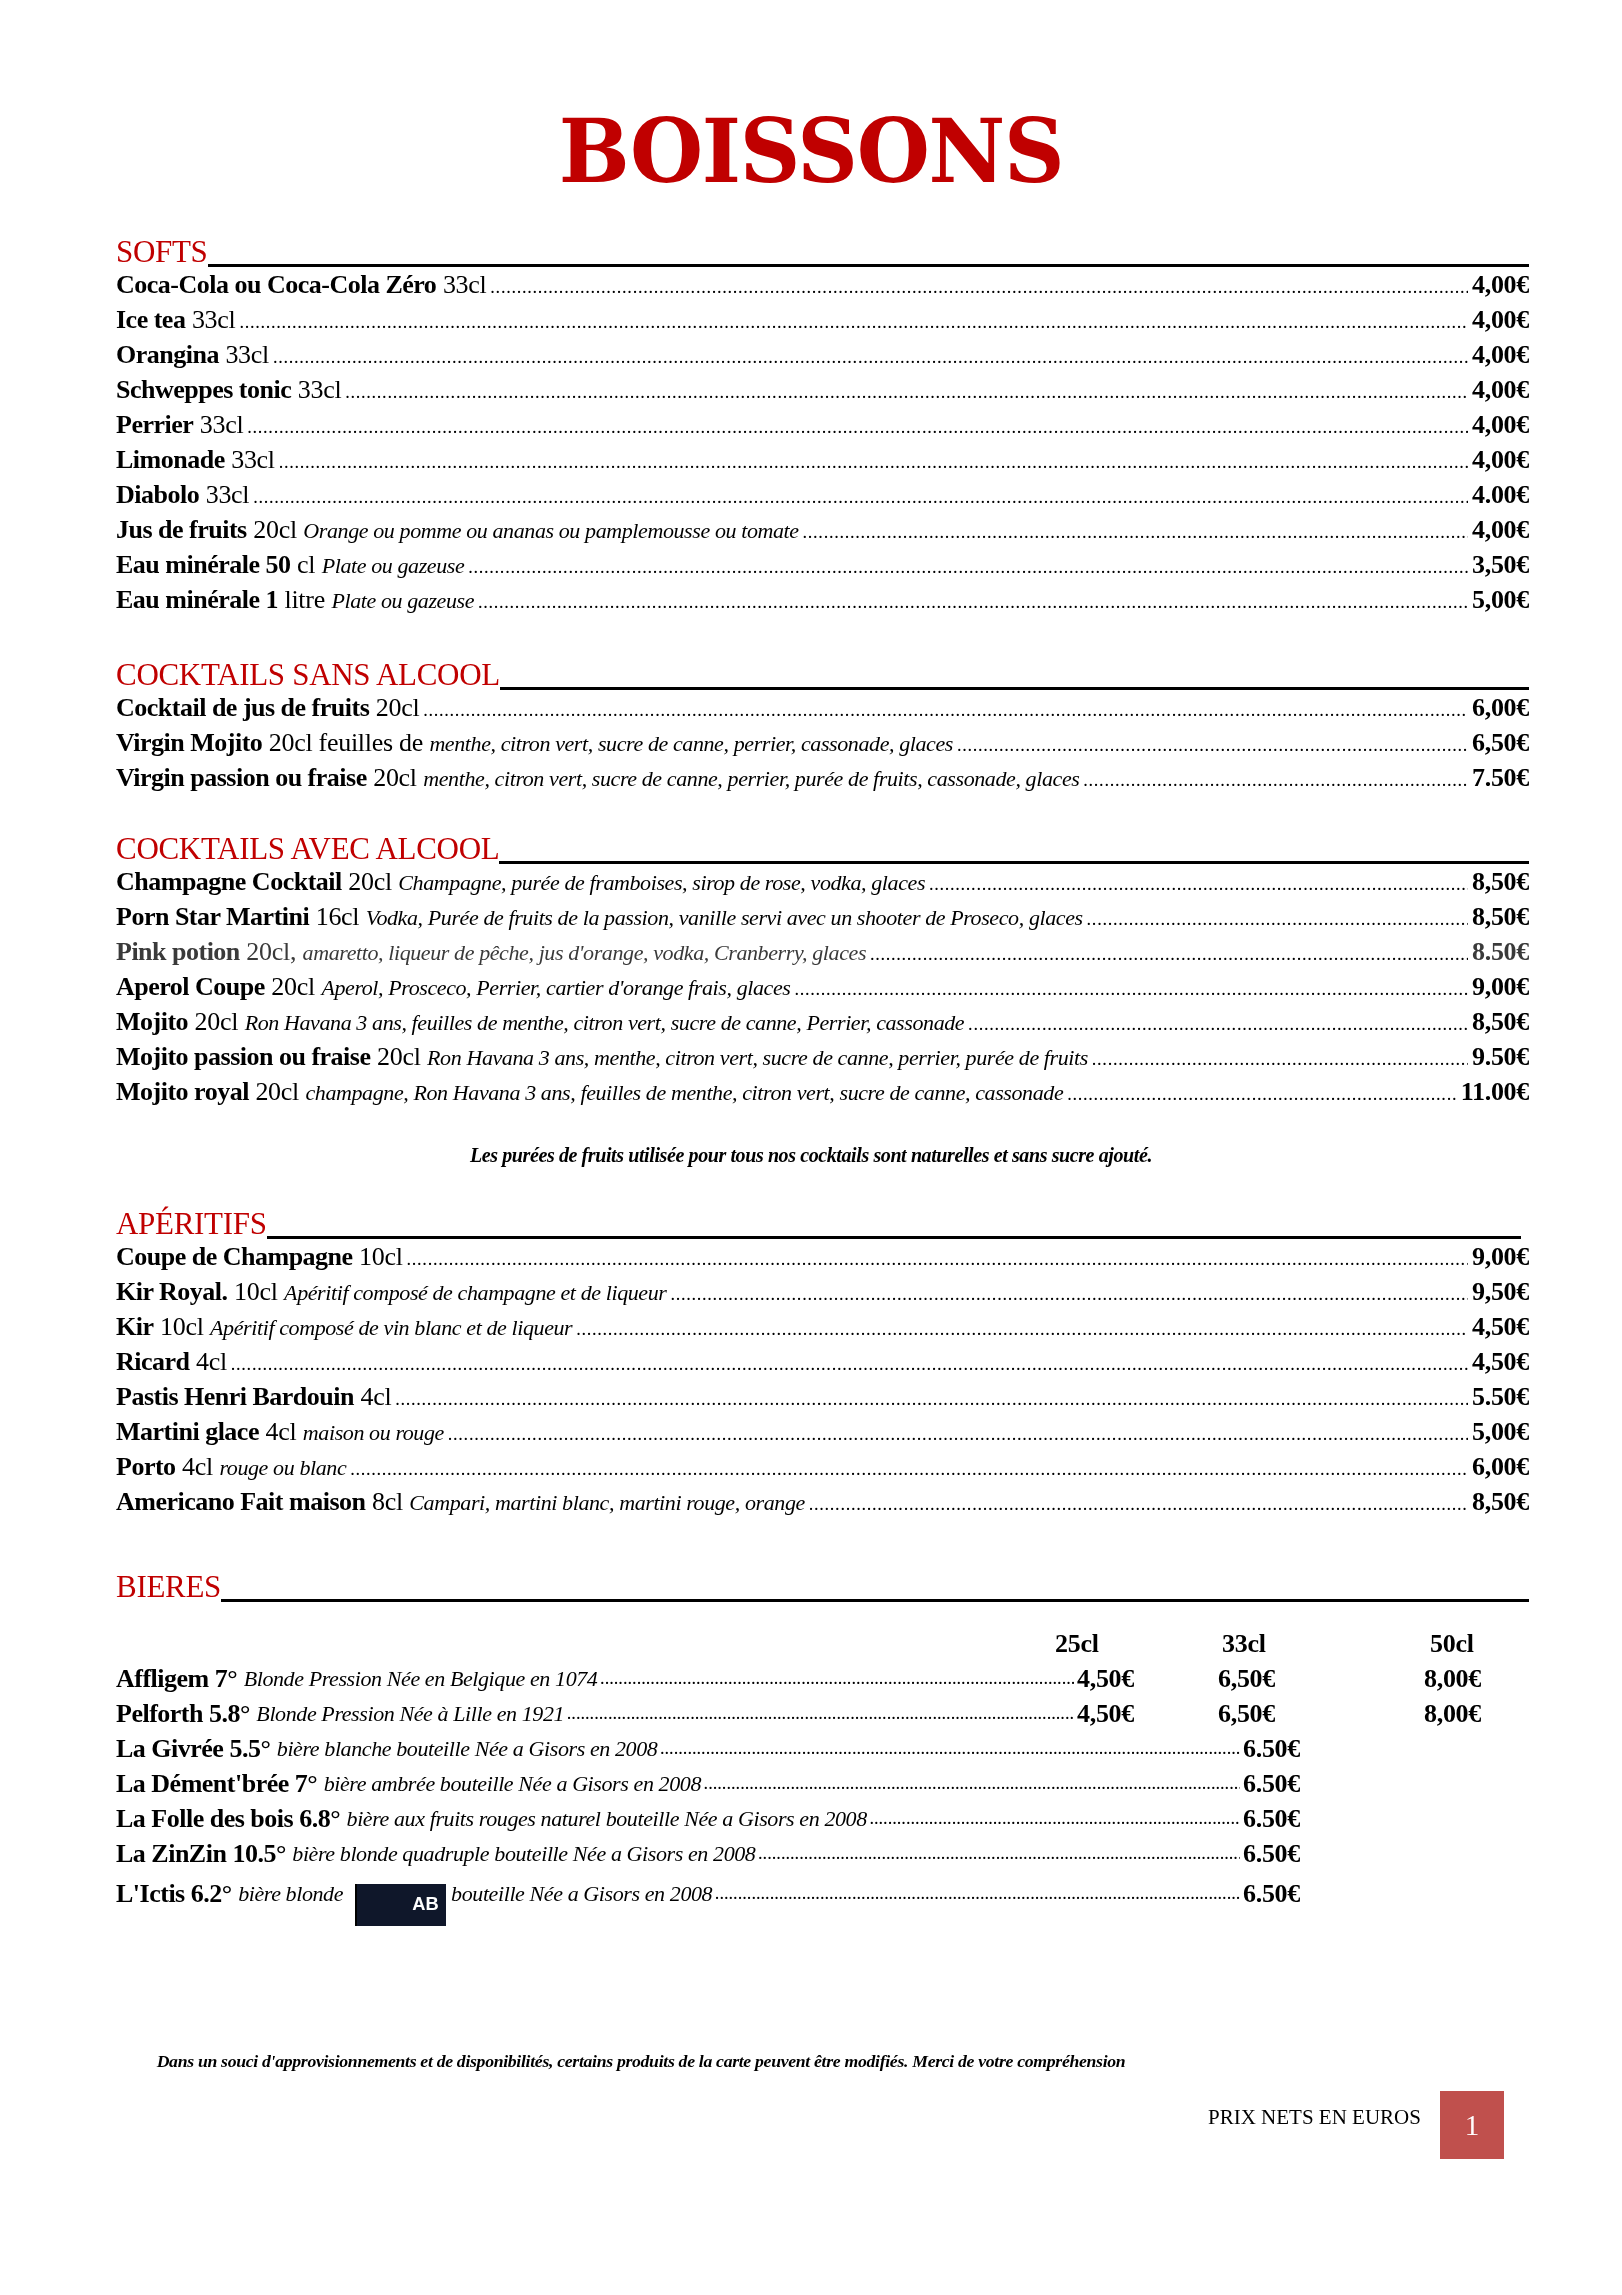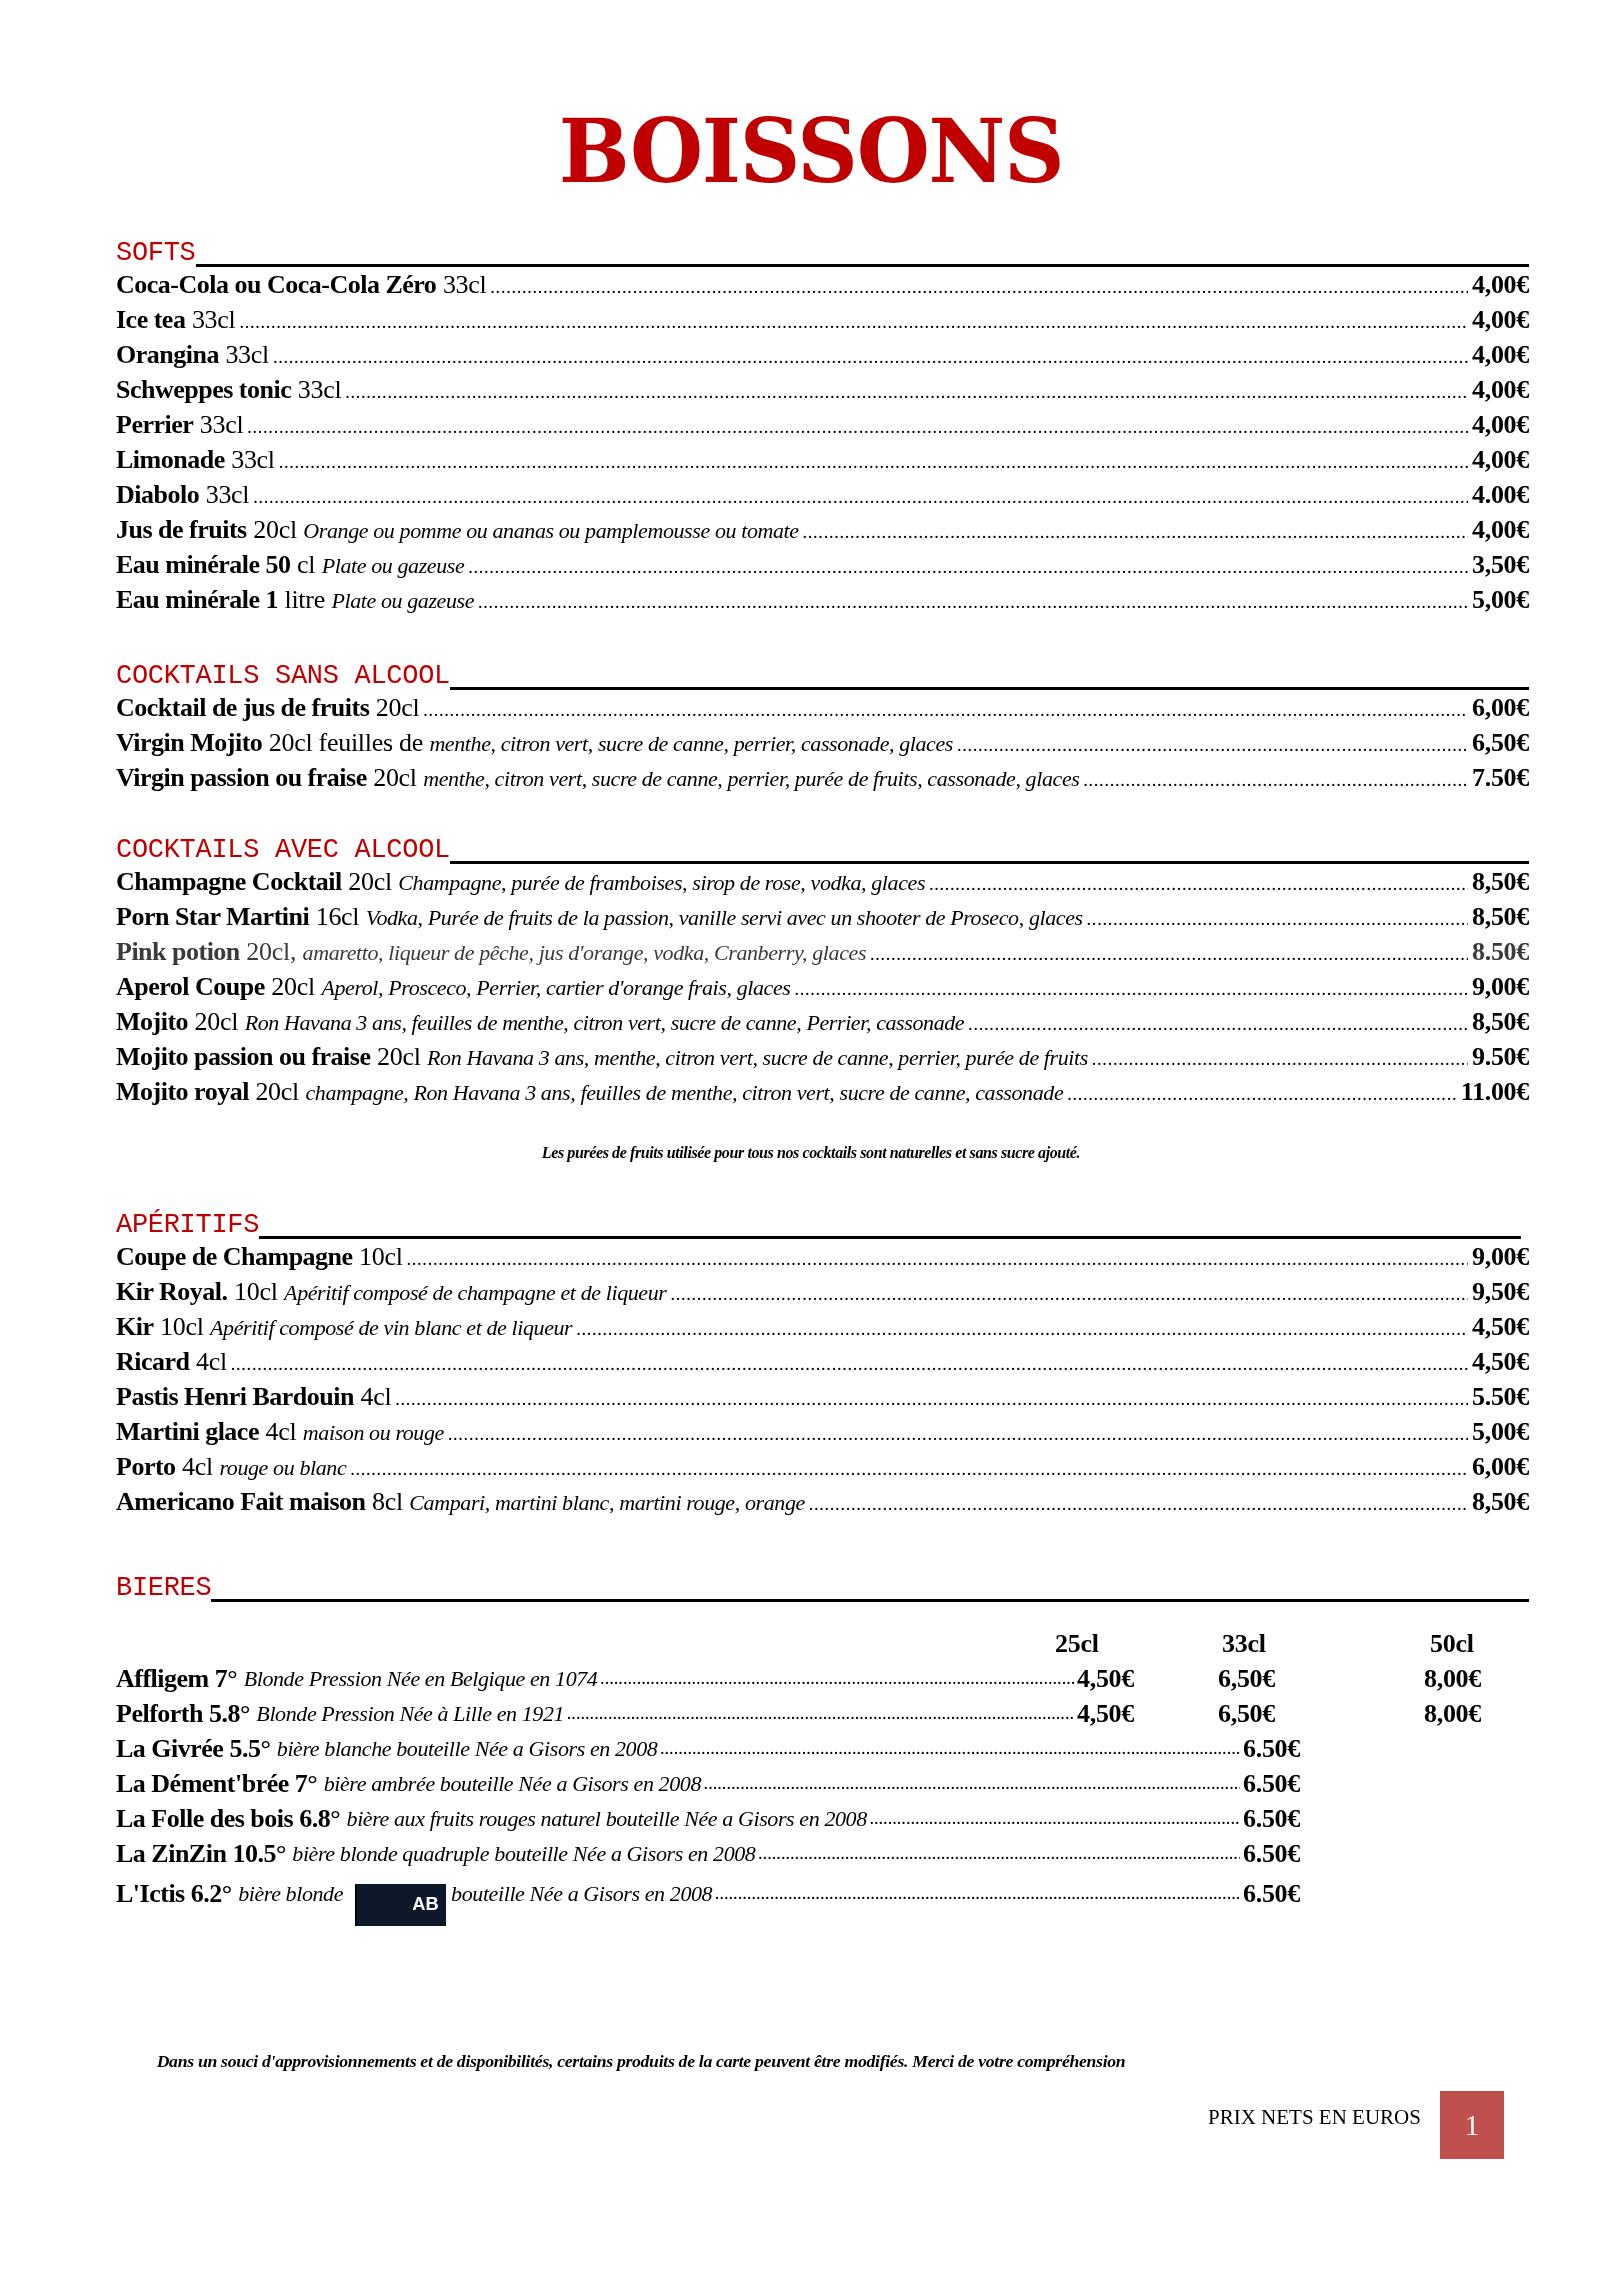--- a/index.html
+++ b/index.html
@@ -4,34 +4,34 @@
 <style>
   html, body { margin: 0; padding: 0; background: #ffffff; }
   body { width: 1622px; height: 2295px; position: relative; overflow: hidden;
          font-family: "Liberation Serif", "DejaVu Serif", serif; color: #000; }
   .title { position: absolute; top: 110px; left: 0; width: 1622px; text-align: center;
            font-family: "DejaVu Serif", "Liberation Serif", serif; font-weight: 900;
            font-size: 84px; letter-spacing: -1.3px; color: #c00000; line-height: 1;
            transform: scaleY(1.05); }
   .section { position: absolute; left: 116px; width: 1413px; }
   .sec-head { display: flex; align-items: flex-end; height: 38px; }
-  .sec-title { font-family: Liberation Mono, monospace; font-size: 27px;
+  .sec-title { font-family: Liberation Serif, serif; font-size: 31px;
                color: #c00000; line-height: 1; white-space: nowrap; letter-spacing: -0.3px; }
   .sec-rule { flex: 1; border-bottom: 3.9px solid #000; margin-bottom: 0px; height: 0; }
   .row { display: flex; align-items: baseline; height: 35px; font-size: 26px; line-height: 35px;
          white-space: nowrap; }
   .row .name { font-weight: bold; letter-spacing: -0.5px; }
   .row .vol { margin-left: 6.5px; letter-spacing: -0.3px; }
   .row .desc { font-style: italic; font-size: 22px; margin-left: 6.5px; letter-spacing: -0.4px; }
   .row .dots { flex: 1; overflow: hidden; margin: 0 3.9px; font-size: 18.3px; letter-spacing: 0.7px; color: #000; }
   .row .dots::after { content: "................................................................................................................................................................................................................................................................................................................................"; }
   .row .price { font-weight: bold; letter-spacing: -0.3px; }
   .row.grey { color: #3a3a3a; }
   .note { position: absolute; left: 0; width: 1622px; text-align: center; font-style: italic;
-          font-weight: bold; font-size: 16px; letter-spacing: -0.4px; }
+          font-weight: bold; font-size: 20px; letter-spacing: -0.4px; }
   .beer-row { position: absolute; left: 116px; height: 35px; font-size: 26px; line-height: 35px;
               display: flex; align-items: flex-start; white-space: nowrap; }
   .beer-row .name { font-weight: bold; letter-spacing: -0.5px; }
   .beer-row .desc { font-style: italic; font-size: 22px; margin-left: 6.5px; letter-spacing: -0.4px; }
   .beer-row .dots { flex: 1; overflow: hidden; margin: 0 2.6px; font-size: 18.3px; }
   .beer-row .dots::after { content: "................................................................................................................................................................................................................................................"; }
   .beer-row .price { font-weight: bold; letter-spacing: -0.3px; }
   .beer-price-abs { position: absolute; font-weight: bold; font-size: 26px; letter-spacing: -0.3px; line-height: 35px; }
   .ab-logo { display: inline-block; width: 41px; height: 42px; background: #0f172a; margin: 0 5.2px 0 11.8px;
              position: relative; top: 7.9px; color: #fff; font-family: "Liberation Sans", sans-serif;

